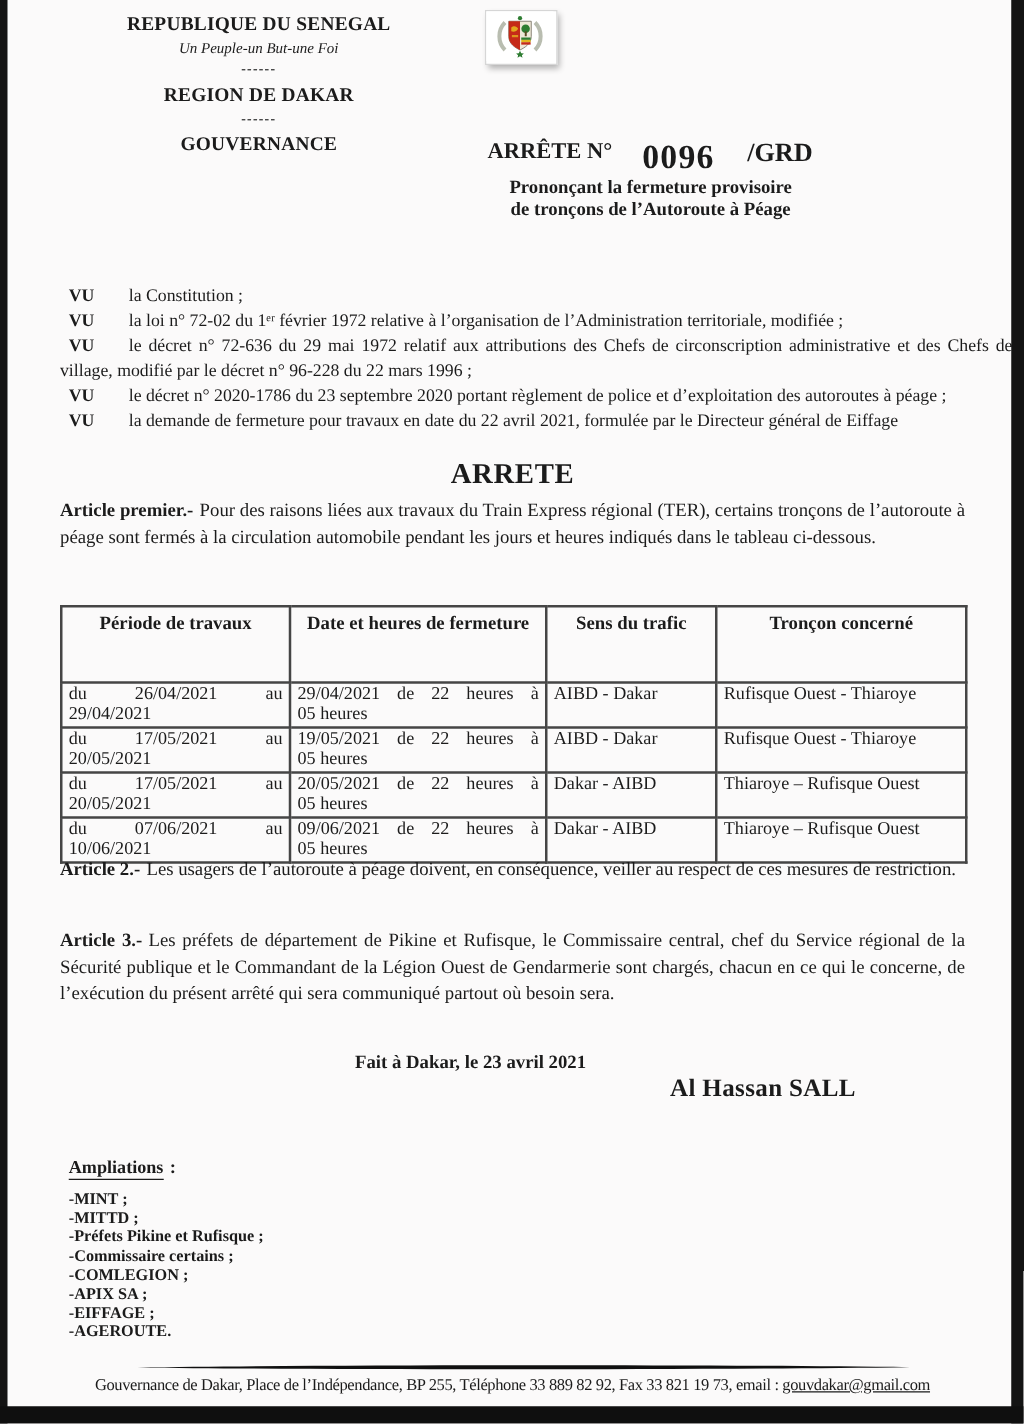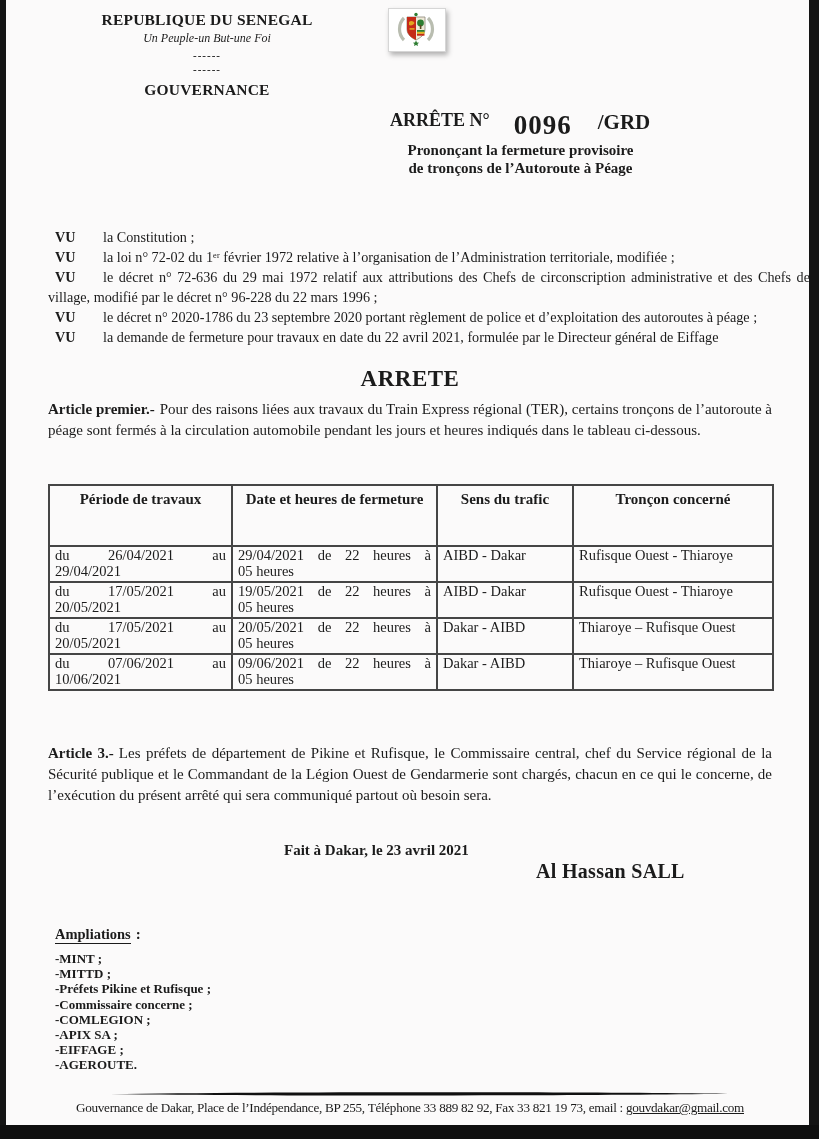--- a/index.html
+++ b/index.html
@@ -88,20 +88,21 @@
 <div class="page">
 
   <div class="bar-left"></div>
   <div class="bar-right"></div>
   <div class="bar-bottom"></div>
 
   <div class="letterhead">
     <div class="h-country">REPUBLIQUE DU SENEGAL</div>
     <div class="h-motto">Un Peuple-un But-une Foi</div>
     <div class="h-dash">------</div>
+    <div class="h-region">REGION DE DAKAR</div>
     <div class="h-dash">------</div>
     <div class="h-office">GOUVERNANCE</div>
   </div>
 
   <div class="emblem">
     <svg width="54" height="40" viewBox="0 0 54 40" xmlns="http://www.w3.org/2000/svg">
       <rect width="54" height="40" fill="#ffffff"></rect>
       <path d="M15,9 C9,15 9,25 15,31" stroke="#b9bdb0" stroke-width="3.2" fill="none"></path>
       <path d="M39,9 C45,15 45,25 39,31" stroke="#b9bdb0" stroke-width="3.2" fill="none"></path>
       <circle cx="27" cy="5.5" r="1.7" fill="#2e7d32"></circle>
@@ -202,35 +203,36 @@
         <td>
             <div class="cell-just">09/06/2021 de 22 heures à</div>
             <div>05 heures</div>
           </td>
         <td>Dakar - AIBD</td>
         <td>Thiaroye – Rufisque Ouest</td>
       </tr>
     </tbody>
   </table>
 
+  <p class="article art2"><span class="art-label">Article 2.-</span><span>Les usagers de l’autoroute à péage doivent, en conséquence, veiller au respect de ces mesures de restriction.</span></p>
 
   <p class="article art3"><span class="art-label">Article 3.-</span><span>Les préfets de département de Pikine et Rufisque, le Commissaire central, chef du Service régional de la Sécurité publique et le Commandant de la Légion Ouest de Gendarmerie sont chargés, chacun en ce qui le concerne, de l’exécution du présent arrêté qui sera communiqué partout où besoin sera.</span></p>
 
   <div class="fait">Fait à Dakar, le 23 avril 2021</div>
   <div class="signatory">Al Hassan SALL</div>
 
   <div class="ampliations">
     <div class="amp-title-row">
       <span class="amp-title">Ampliations</span><span class="amp-colon">:</span>
     </div>
     <div class="amp-items">
       <div class="amp-item">-MINT ;</div>
       <div class="amp-item">-MITTD ;</div>
       <div class="amp-item">-Préfets Pikine et Rufisque ;</div>
-      <div class="amp-item">-Commissaire concerne ;</div>
+      <div class="amp-item">-Commissaire certains ;</div>
       <div class="amp-item">-COMLEGION ;</div>
       <div class="amp-item">-APIX SA ;</div>
       <div class="amp-item">-EIFFAGE ;</div>
       <div class="amp-item">-AGEROUTE.</div>
     </div>
   </div>
 
   <svg class="footer-divider" width="622" height="6" viewBox="0 0 622 6" xmlns="http://www.w3.org/2000/svg">
     <path d="M2,3 C160,0.7 450,0.6 620,2.7 C450,4.9 160,5.1 2,3 Z" fill="#101010"></path>
   </svg>

